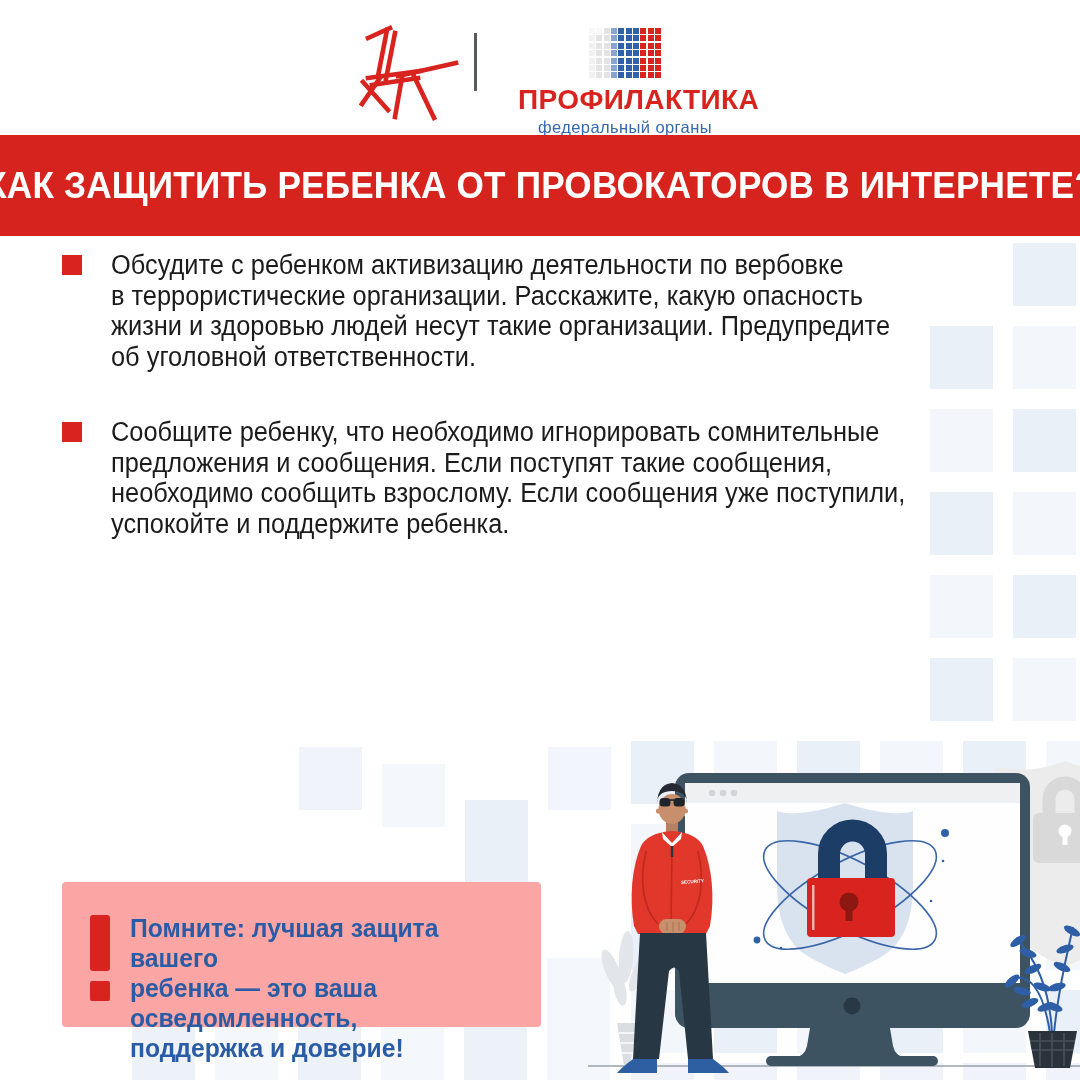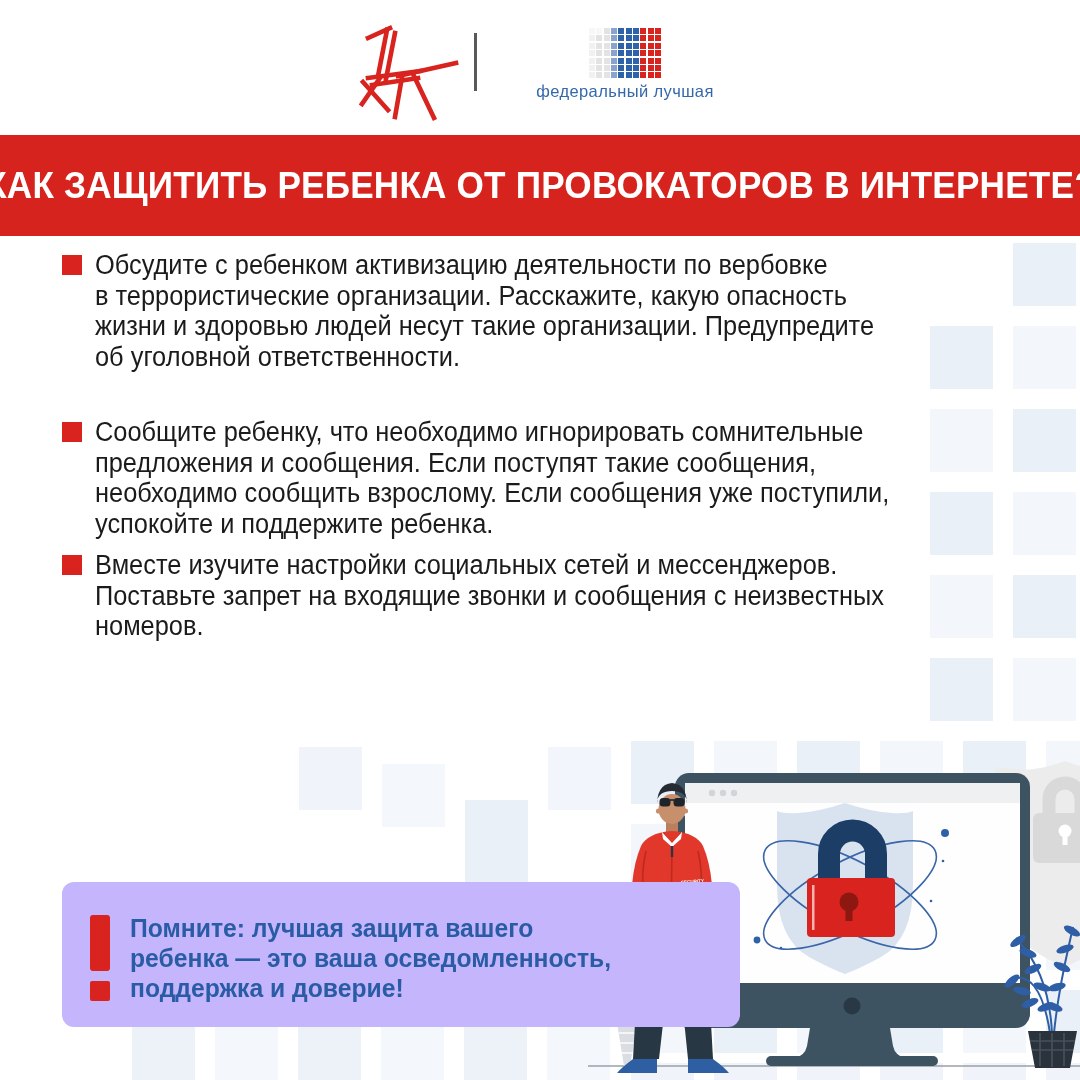--- a/index.html
+++ b/index.html
@@ -20,28 +20,28 @@
   .brand-title{margin-top:4px;font-size:28px;font-weight:700;color:#d8231e;letter-spacing:0.4px;}
   .brand-sub{margin-top:2px;font-size:16.5px;color:#3468ac;letter-spacing:0.4px;}
 
   
   .banner{position:absolute;top:135px;left:0;width:1080px;height:101px;background:#d7231e;
           z-index:3;display:flex;align-items:center;justify-content:center;}
   .banner-title{color:#ffffff;font-size:37px;font-weight:700;white-space:nowrap;
                 letter-spacing:0.2px;transform:scaleX(0.95);}
 
   
-  .tip{position:absolute;left:62px;display:flex;z-index:3;}
+  .tip{position:absolute;left:62px;display:flex;z-index:3;gap:16px;}
   .tip .sq{width:20px;height:20px;background:#d8231e;margin-top:5px;flex:0 0 20px;}
   .tip .txt{margin-left:13px;font-size:27px;line-height:30.5px;color:#1b1b1b;
             white-space:pre-line;transform:scaleX(0.94);transform-origin:left top;}
 
   
-  .callout{position:absolute;left:62px;top:882px;width:678px;height:145px;background:#c4b5fd;
-           border-radius:12px;z-index:4;}
+  .callout{position:absolute;left:62px;top:882px;width:479px;height:145px;background:#fca5a5;
+           border-radius:4px;z-index:4;}
   .excl-bar{position:absolute;left:28px;top:33px;width:20px;height:56px;background:#d8231e;border-radius:3px;}
   .excl-dot{position:absolute;left:28px;top:99px;width:20px;height:20px;background:#d8231e;border-radius:2px;}
   .callout-text{position:absolute;left:68px;top:31px;font-size:26px;font-weight:700;color:#2a5ca5;
                 line-height:30px;white-space:pre-line;transform:scaleX(0.95);transform-origin:left top;}
 
   
   .illu{position:absolute;left:560px;top:735px;z-index:2;}
 </style>
 </head>
 <body>
@@ -184,47 +184,42 @@
           <div style="background: rgb(227, 227, 227);"></div>
           <div style="background: rgb(227, 227, 227);"></div>
           <div style="background: rgb(137, 164, 205);"></div>
           <div style="background: rgb(46, 98, 168);"></div>
           <div style="background: rgb(46, 98, 168);"></div>
           <div style="background: rgb(47, 99, 169);"></div>
           <div style="background: rgb(216, 35, 30);"></div>
           <div style="background: rgb(216, 35, 30);"></div>
           <div style="background: rgb(216, 35, 30);"></div>
         </div>
-      <div class="brand-sub">федеральный лучшая</div>
+      <div class="brand-title">ПРОФИЛАКТИКА</div>
+      <div class="brand-sub">федеральный органы</div>
     </div>
   </div>
 
   <div class="banner">
     <div class="banner-title">КАК ЗАЩИТИТЬ РЕБЕНКА ОТ ПРОВОКАТОРОВ В ИНТЕРНЕТЕ?</div>
   </div>
 
   <div class="tip" style="top:250px">
     <div class="sq"></div>
     <div class="txt">Обсудите с ребенком активизацию деятельности по вербовке
 в террористические организации. Расскажите, какую опасность
 жизни и здоровью людей несут такие организации. Предупредите
 об уголовной ответственности.</div>
   </div>
   <div class="tip" style="top:417px">
     <div class="sq"></div>
     <div class="txt">Сообщите ребенку, что необходимо игнорировать сомнительные
 предложения и сообщения. Если поступят такие сообщения,
 необходимо сообщить взрослому. Если сообщения уже поступили,
 успокойте и поддержите ребенка.</div>
-  </div>
-  <div class="tip" style="top:550px">
-    <div class="sq"></div>
-    <div class="txt">Вместе изучите настройки социальных сетей и мессенджеров.
-Поставьте запрет на входящие звонки и сообщения с неизвестных
-номеров.</div>
   </div>
 
   <div class="callout">
     <div class="excl-bar"></div>
     <div class="excl-dot"></div>
     <div class="callout-text">Помните: лучшая защита вашего
 ребенка — это ваша осведомленность,
 поддержка и доверие!</div>
   </div>
 

